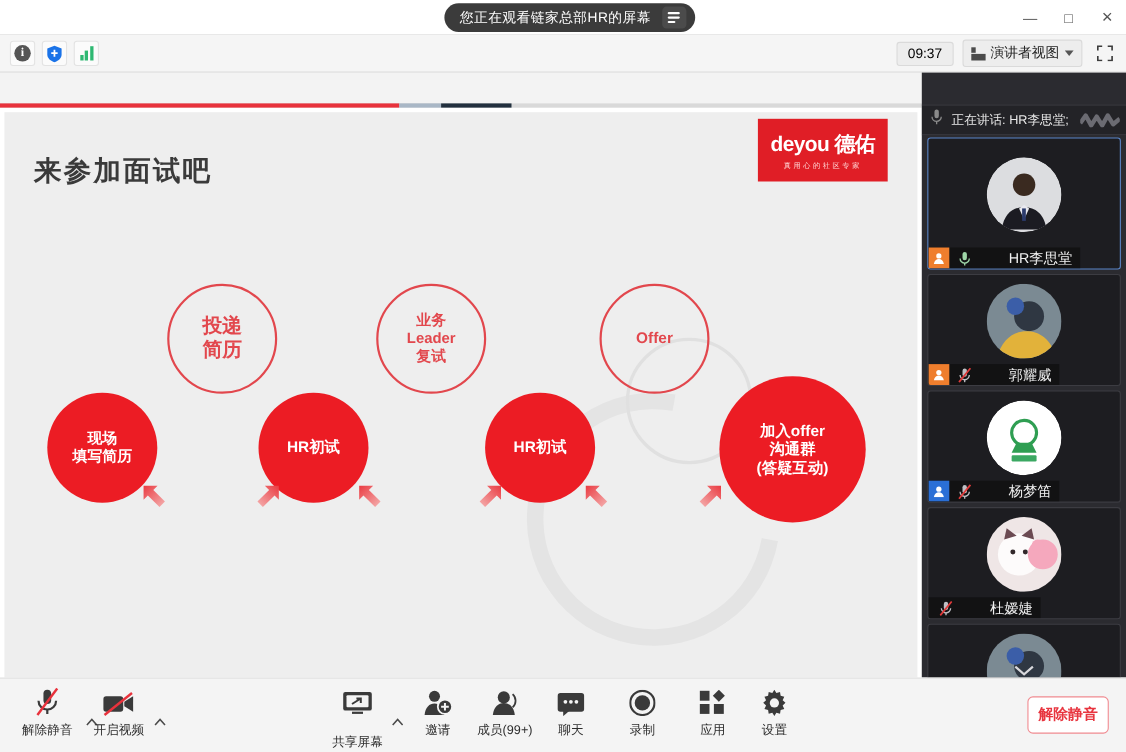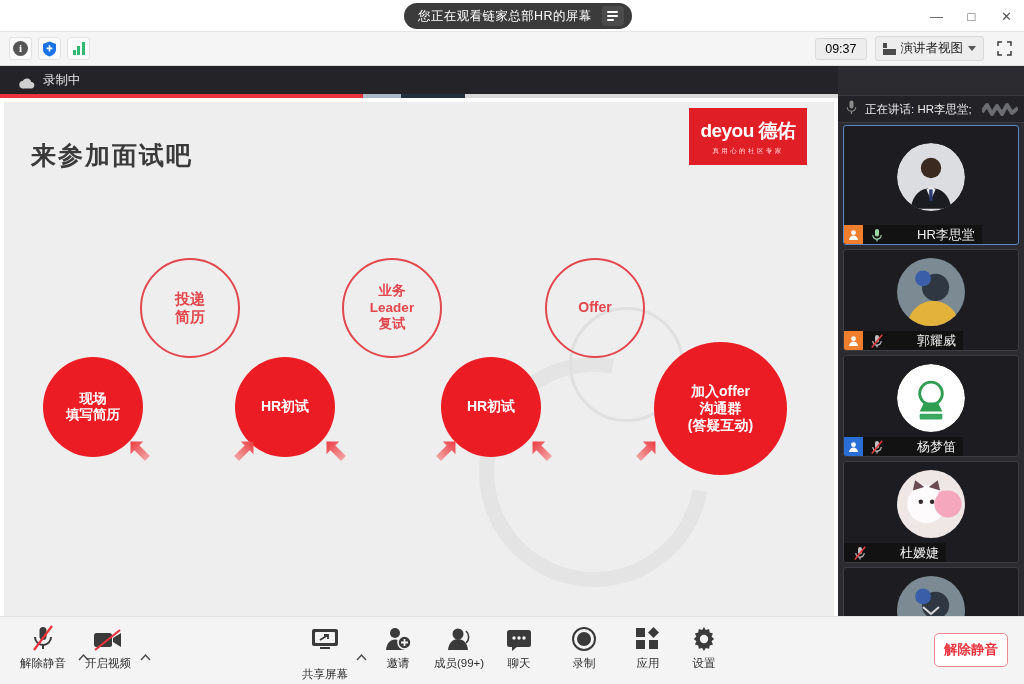--- a/index.html
+++ b/index.html
@@ -242,28 +242,20 @@
         <span class="caret-d"></span>
       </span>
       <span class="fsbtn">
         <svg width="15" height="15" viewBox="0 0 15 15" fill="none" stroke="#3c3c3c" stroke-width="1.5">
           <path d="M1 5V1h4M10 1h4v4M14 10v4h-4M5 14H1v-4"></path>
         </svg>
       </span>
     </div>
   </div>
 
-  <div class="recstrip">
-    <span class="cloud">
-      <svg width="17" height="11" viewBox="0 0 17 11">
-          <path d="M4.3 10.5h8.6a3.3 3.3 0 0 0 .3-6.6A4.6 4.6 0 0 0 4.6 3 3.8 3.8 0 0 0 4.3 10.5z" fill="#cfcfcf"></path>
-        </svg>
-    </span>
-    <span class="txt">录制中</span>
-  </div>
   <div class="progress">
     <div class="seg" style="left:0;width:363px;background:#e8323c"></div>
     <div class="seg" style="left:363px;width:38px;background:#a9b7c6"></div>
     <div class="seg" style="left:401px;width:64px;background:#22303e"></div>
   </div>
 
   <div class="stage">
     <div class="slide">
 
       <div class="deco1"></div>
@@ -273,21 +265,21 @@
 
       <div class="logo">
         <span class="lmain">deyou 德佑</span>
         <span class="lsub">真用心的社区专家</span>
       </div>
 
       <div id="flow">
           <div class="node filled" style="left: 39px; top: 255px; width: 100px; height: 100px; font-size: 13.5px;">
             <span>现场<br>填写简历</span>
           </div>
-          <div class="node hollow" style="left: 136px; top: 156px; width: 100px; height: 100px; font-size: 15px;">
+          <div class="node hollow" style="left: 148px; top: 156px; width: 100px; height: 100px; font-size: 18px;">
             <span>投递<br>简历</span>
           </div>
           <div class="node filled" style="left: 231px; top: 255px; width: 100px; height: 100px; font-size: 14px;">
             <span>HR初试</span>
           </div>
           <div class="node hollow" style="left: 338px; top: 156px; width: 100px; height: 100px; font-size: 13.5px;">
             <span>业务<br>Leader<br>复试</span>
           </div>
           <div class="node filled" style="left: 437px; top: 255px; width: 100px; height: 100px; font-size: 14px;">
             <span>HR初试</span>

